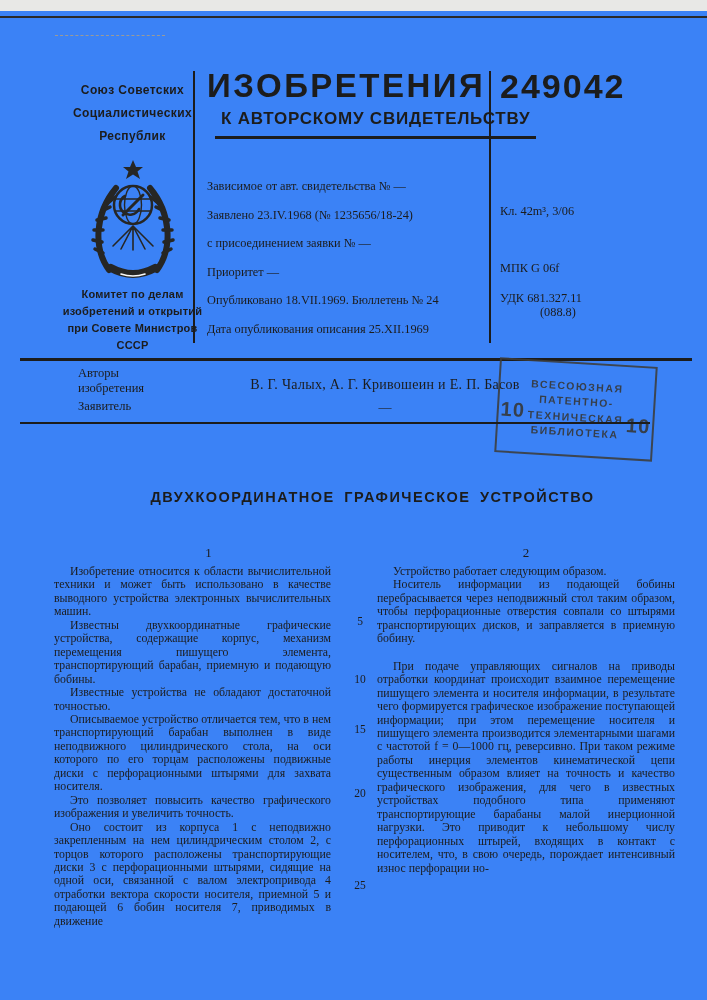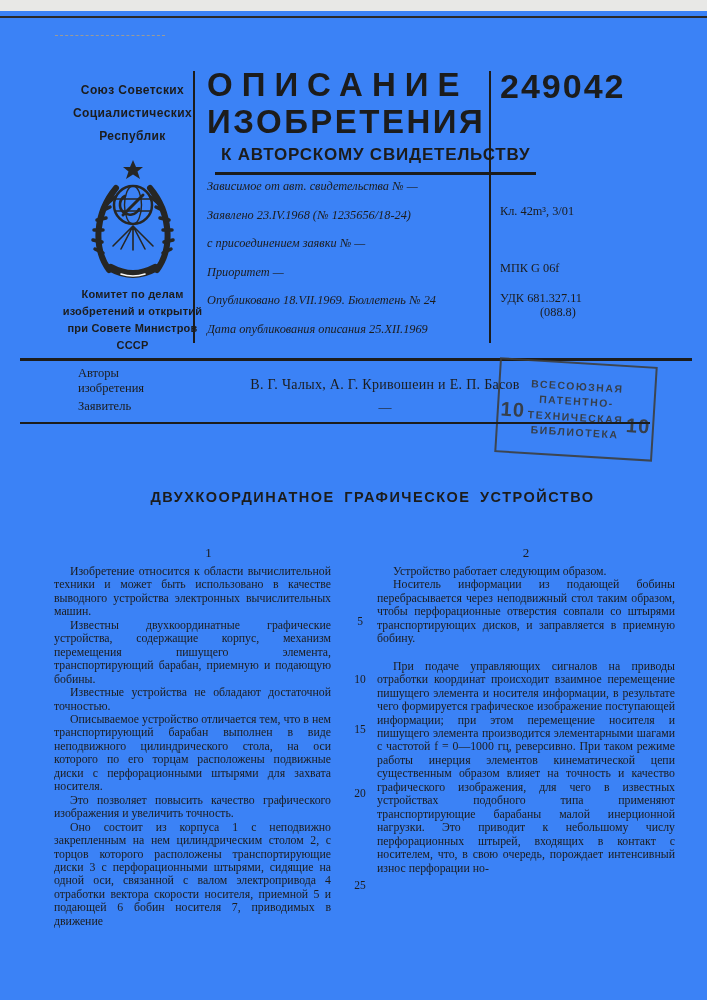--- a/index.html
+++ b/index.html
@@ -30,21 +30,21 @@
   .v-rule-1 { left:193px; }
   .v-rule-2 { left:489px; }
 
   
   .doc-head { left:207px; top:56px; width:272px; font-family:"Liberation Sans", sans-serif; }
   .doc-type-1 { font-size:33px; font-weight:bold; letter-spacing:9px; line-height:36px; white-space:nowrap; }
   .doc-type-2 { font-size:33px; font-weight:bold; letter-spacing:2.5px; line-height:38px; white-space:nowrap; }
   .doc-subtitle { display:inline-block; margin-top:4px; margin-left:8px; font-size:17px; font-weight:bold;
                   letter-spacing:0.8px; border-bottom:3px solid #1c1c1c; padding:0 6px 7px 6px; white-space:nowrap; }
   .filing { left:207px; top:168px; width:278px; font-size:12.3px; }
-  .filing .row { margin-bottom:13.6px; white-space:nowrap;font-style:italic; }
+  .filing .row { margin-bottom:13.6px; white-space:nowrap; }
 
   
   .patent-number { left:500px; top:56px; width:170px; font-family:"Liberation Sans", sans-serif;
                    font-size:34px; font-weight:bold; letter-spacing:2px; }
   .cls { left:500px; width:200px; font-size:12.3px; white-space:nowrap; }
   .cls-class { top:193px; }
   .cls-mpk   { top:250px; }
   .cls-udk   { top:280px; }
   .cls-udk2  { top:294px; left:540px; }
 
@@ -131,36 +131,35 @@
       <div>изобретений и открытий</div>
       <div>при Совете Министров</div>
       <div>СССР</div>
     </div>
   </div>
 
   <div class="abs v-rule v-rule-1"></div>
   <div class="abs v-rule v-rule-2"></div>
 
   <div class="abs doc-head">
-    <div class="doc-type-1">ОПИСАНИЕ</div>
     <div class="doc-type-2">ИЗОБРЕТЕНИЯ</div>
     <div class="doc-subtitle">К АВТОРСКОМУ СВИДЕТЕЛЬСТВУ</div>
   </div>
 
   <div class="abs filing">
     <div class="row">Зависимое от авт. свидетельства №  —</div>
     <div class="row">Заявлено 23.IV.1968 (№ 1235656/18-24)</div>
     <div class="row">с присоединением заявки №  —</div>
     <div class="row">Приоритет —</div>
     <div class="row">Опубликовано 18.VII.1969. Бюллетень № 24</div>
     <div class="row">Дата опубликования описания 25.XII.1969</div>
   </div>
 
   <div class="abs patent-number">249042</div>
-  <div class="abs cls cls-class">Кл. 42m³, 3/01</div>
+  <div class="abs cls cls-class">Кл. 42m³, 3/06</div>
   <div class="abs cls cls-mpk">МПК G 06f</div>
   <div class="abs cls cls-udk">УДК 681.327.11</div>
   <div class="abs cls cls-udk2">(088.8)</div>
 
   <div class="abs h-rule h-rule-1"></div>
 
   <div class="abs authors-label">
     <div>Авторы</div>
     <div>изобретения</div>
   </div>

